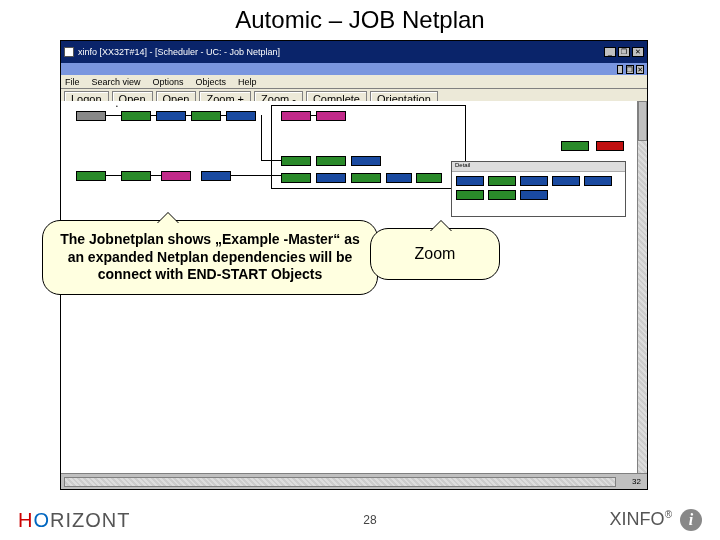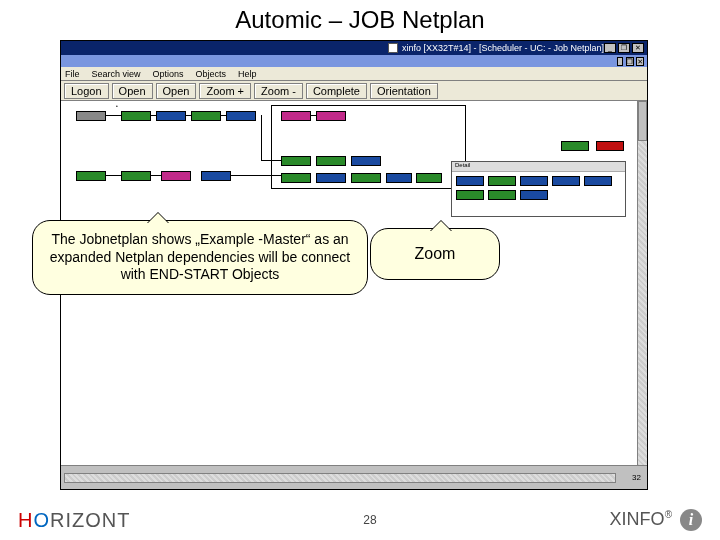--- a/index.html
+++ b/index.html
@@ -21,28 +21,28 @@
   .app-frame {
     position: absolute;
     left: 60px;
     top: 40px;
     width: 588px;
     height: 450px;
     background: #c0c0c0;
     border: 1px solid #000;
   }
   .titlebar {
-    height: 14px;
+    height: 22px;
     background: linear-gradient(#0a246a,#0a246a);
     color: #fff;
     font-size: 9px;
     display: flex;
     align-items: center;
     padding: 0 3px;
-    justify-content: flex-end;
+    justify-content: space-between;
   }
   .titlebar .tleft { display:flex; align-items:center; gap:4px; }
   .titlebar .tctrls { display:flex; gap:2px; }
   .tctrls .ctrl {
     width: 12px; height: 10px; background:#c0c0c0; border:1px solid #000;
     font-size:7px; line-height:8px; text-align:center; color:#000;
   }
   .subtitlebar {
     height: 12px;
     background:#7a96df;
@@ -88,21 +88,21 @@
     right:0; top:60px; bottom:14px; width:10px;
     background: repeating-linear-gradient(45deg,#ddd 0 2px,#ccc 2px 4px);
     border-left:1px solid #808080;
   }
   .vscroll .thumb {
     position:absolute; left:0; right:0; top:0; height:40px;
     background:#c0c0c0; border:1px solid #808080;
   }
   .hscroll {
     position:absolute;
-    left:0; right:0; bottom:0; height:24px;
+    left:0; right:0; bottom:0; height:16px;
     background:#c0c0c0;
     border-top:1px solid #808080;
     display:flex; align-items:center;
     font-size:8px;
   }
   .hscroll .track {
     flex:1; height:10px;
     background: repeating-linear-gradient(45deg,#ddd 0 2px,#ccc 2px 4px);
     border:1px solid #808080;
     margin:0 10px 0 3px;
@@ -149,21 +149,21 @@
   .callout {
     position:absolute;
     background:#ffffe0;
     border:1px solid #000;
     border-radius:18px;
     padding:10px 14px;
     font-size:14px;
     text-align:center;
     line-height:1.25;
   }
-  .callout1 { left:32px; top:220px; width:336px; }
+  .callout1 { left:42px; top:220px; width:336px;font-weight:bold; }
   .callout1::after{
     content:""; position:absolute; top:-18px; left:115px;
     border:10px solid transparent; border-bottom-color:#ffffe0;
   }
   .callout1::before{
     content:""; position:absolute; top:-20px; left:114px;
     border:11px solid transparent; border-bottom-color:#000;
   }
   .callout2 { left:370px; top:228px; width:130px; height:52px; padding:8px 10px; font-size:16px; display:flex; align-items:center; justify-content:center;}
   .callout2::after{

